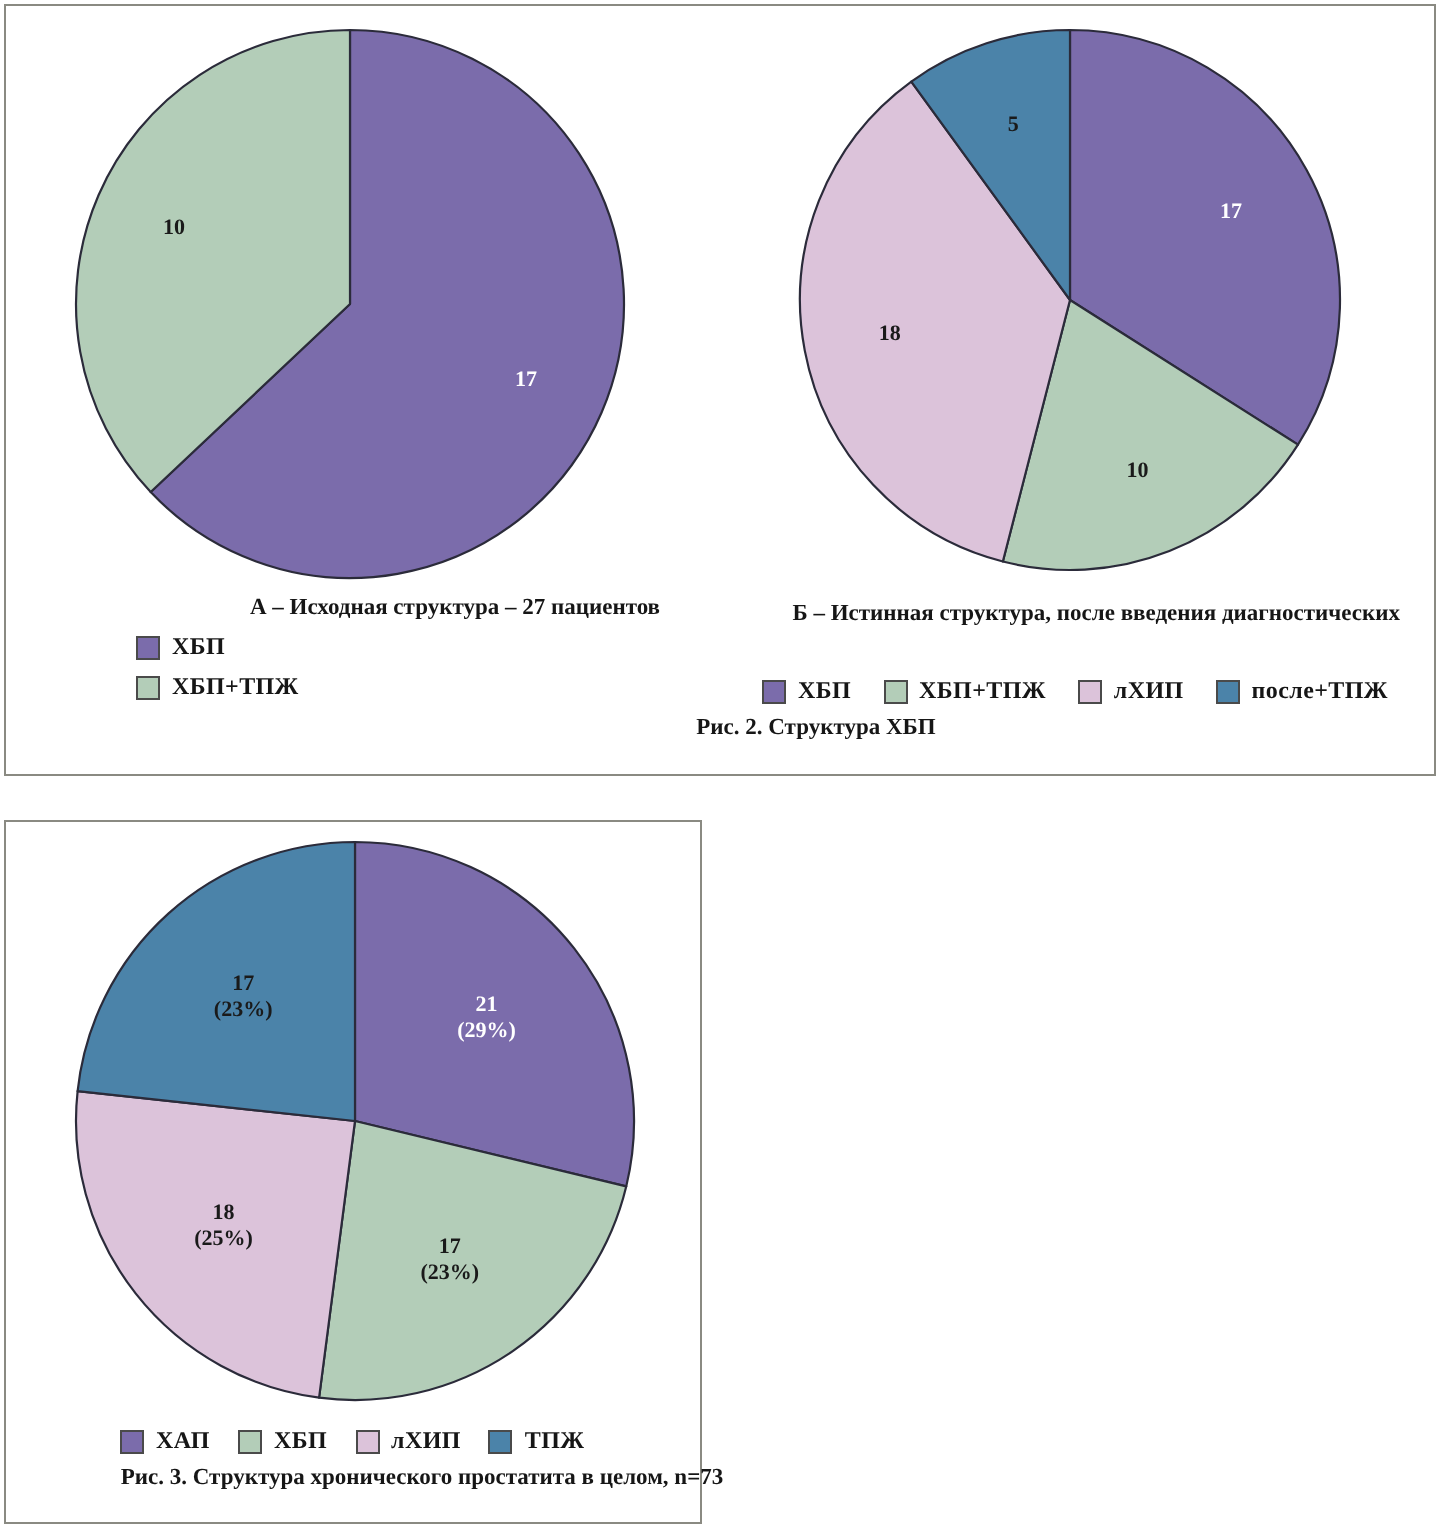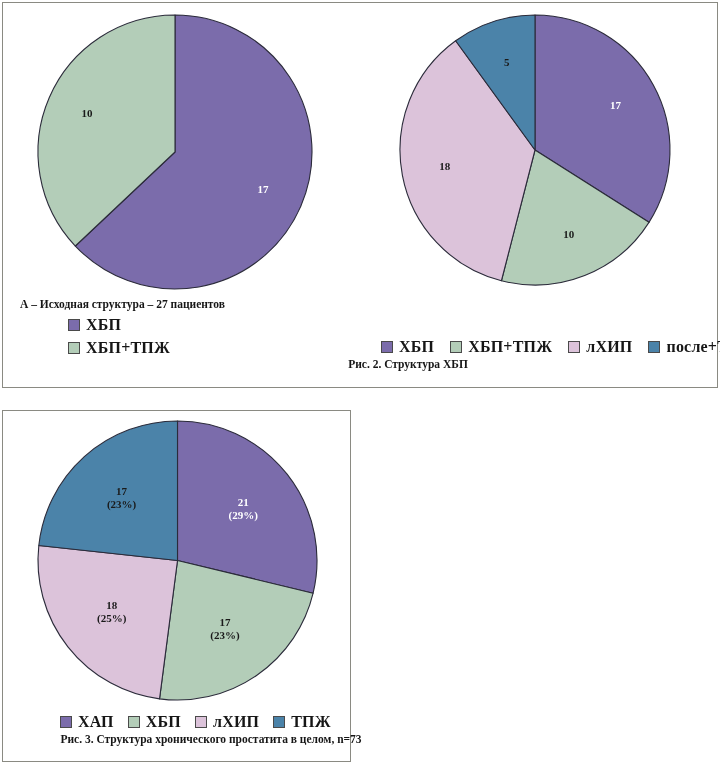--- a/index.html
+++ b/index.html
@@ -47,21 +47,21 @@
     font-weight: bold;
     font-size: 11px;
     text-anchor: middle;
     dominant-baseline: middle;
   }
   .slice-label.light { fill: #ffffff; }
   .slice-label.dark  { fill: #1a1a1a; }
 
   .caption {
     position: absolute;
-    text-align: left;
+    text-align: right;
     font-size: 11.5px;
     font-weight: bold;
     line-height: 1.25;
     color: #161616;
   }
 
   .legend {
     position: absolute;
     display: flex;
     align-items: flex-start;
@@ -82,21 +82,21 @@
     white-space: nowrap;
   }
   .swatch {
     width: 12px;
     height: 12px;
     border: 1px solid #4a4a4a;
     box-sizing: border-box;
     flex: 0 0 auto;
   }
   .legend-label {
-    font-size: 16px;
+    font-size: 12px;
     font-weight: bold;
     color: #161616;
     letter-spacing: 0.2px;
   }
 
   .fig-caption {
     position: absolute;
     font-size: 11.5px;
     font-weight: bold;
     color: #161616;
@@ -138,20 +138,21 @@
       <path d="M 138 138 L 104.4268652327446 268.7587267523652 A 135 135 0 0 1 58.648990940516114 28.78270575938211 Z" fill="#dcc3da" stroke="#2b2b3a" stroke-width="1.1" stroke-linejoin="round"></path>
       <path d="M 138 138 L 58.648990940516114 28.78270575938211 A 135 135 0 0 1 137.99999999999997 3 Z" fill="#4b83a9" stroke="#2b2b3a" stroke-width="1.1" stroke-linejoin="round"></path>
       <text class="slice-label light" x="218.4449532280267" y="93.77501271746254"><tspan x="218.4449532280267" dy="0">17</tspan></text>
       <text class="slice-label dark" x="171.79383393645344" y="223.3534814045415"><tspan x="171.79383393645344" dy="0">10</tspan></text>
       <text class="slice-label dark" x="47.82603038310637" y="155.20160467896952"><tspan x="47.82603038310637" dy="0">18</tspan></text>
       <text class="slice-label dark" x="109.6322399163798" y="50.6930118041049"><tspan x="109.6322399163798" dy="0">5</tspan></text>
     </svg>
 </div>
 
 <div class="caption" id="caption-b" style="left:370px; top:300px; width:330px;">
+  <div>Б – Истинная структура, после введения диагностических</div>
 </div>
 
 <div class="legend horizontal" id="legend-b" style="left:381px; top:338px;">
     <div class="legend-item">
       <span class="swatch" style="background: rgb(123, 108, 171);"></span>
       <span class="legend-label">ХБП</span>
     </div>
     <div class="legend-item">
       <span class="swatch" style="background: rgb(179, 205, 184);"></span>
       <span class="legend-label">ХБП+ТПЖ</span>

